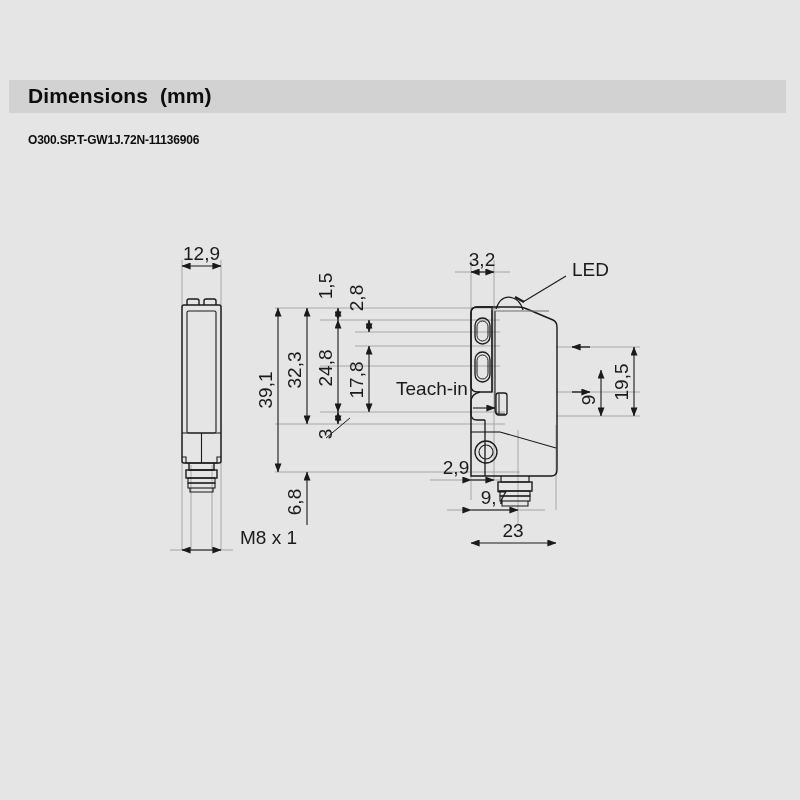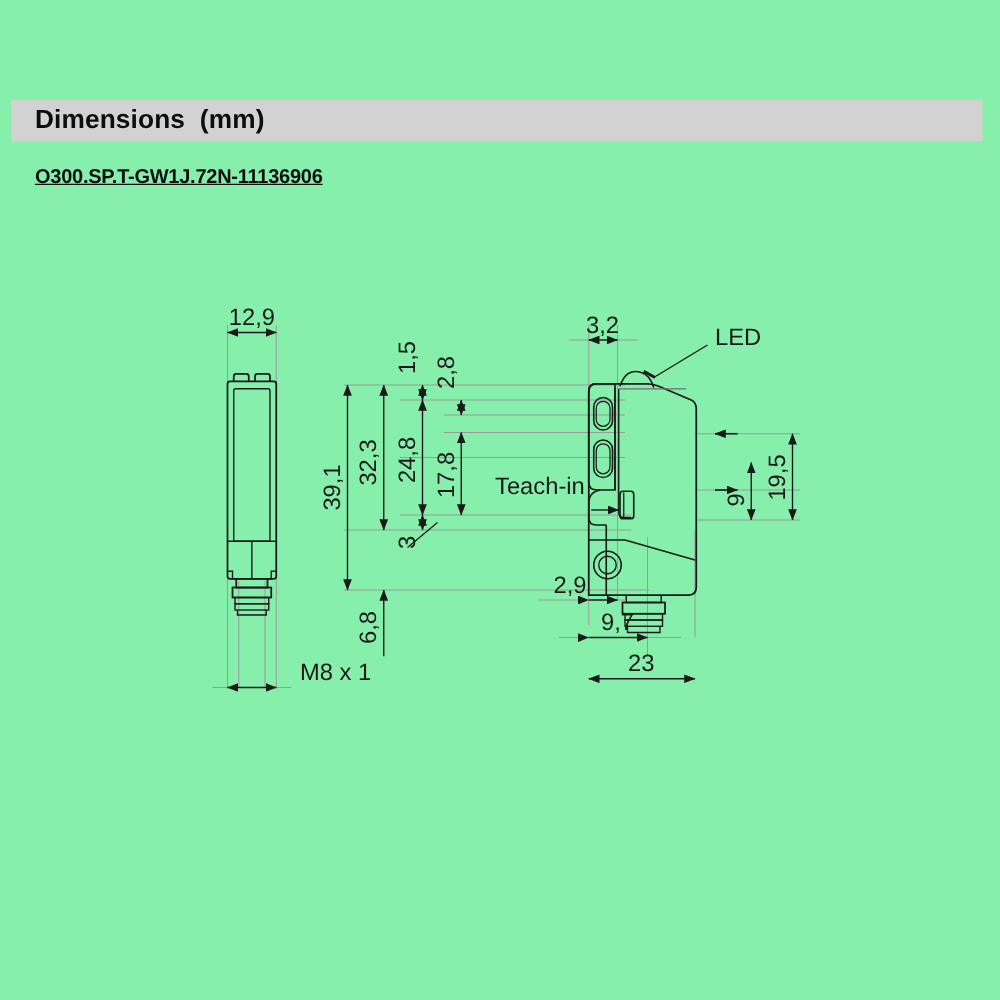--- a/index.html
+++ b/index.html
@@ -11,21 +11,21 @@
     width: 800px;
     height: 800px;
     font-family: "Liberation Sans", sans-serif;
     position: relative;
     overflow: hidden;
   }
   #page {
     position: relative;
     width: 800px;
     height: 800px;
-    background: #86efac;
+    background: #e5e5e5;
   }
   
   .header-bar {
     position: absolute;
     left: 9px;
     top: 80px;
     width: 777px;
     height: 33px;
     background: #d2d2d2;
   }
@@ -36,26 +36,25 @@
     font-size: 21px;
     font-weight: bold;
     color: #0d0d0d;
     letter-spacing: 0.1px;
     white-space: pre;
   }
   .part-number {
     position: absolute;
     left: 28px;
     top: 133px;
-    font-size: 16px;
+    font-size: 12px;
     font-weight: bold;
     color: #0d0d0d;
     letter-spacing: -0.2px;
     white-space: pre;
-    text-decoration: underline;
   }
   
   .drawing {
     position: absolute;
     left: 0;
     top: 180px;
     width: 800px;
     height: 420px;
   }
   .drawing svg {

